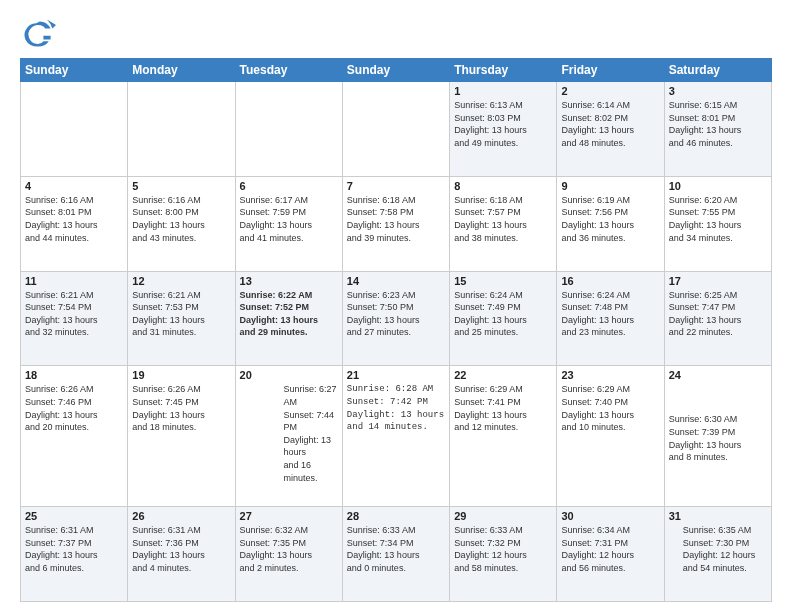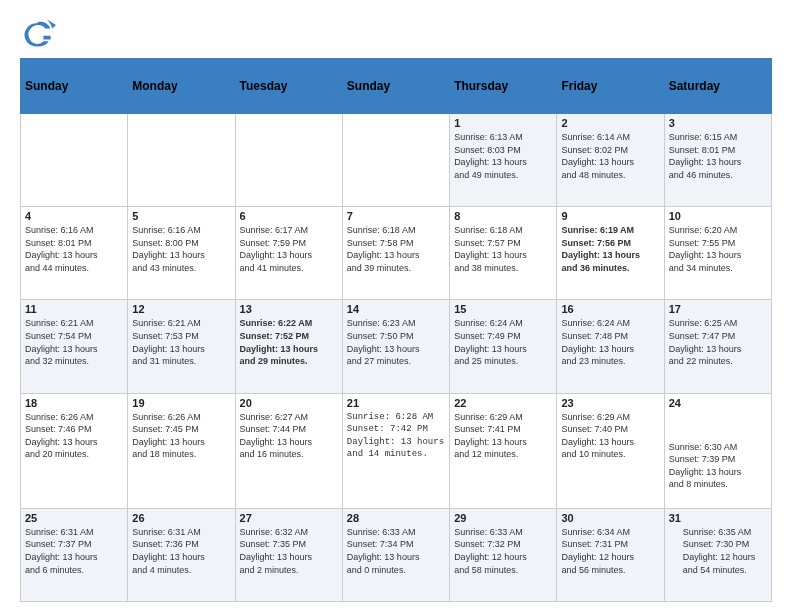--- a/index.html
+++ b/index.html
@@ -62,24 +62,24 @@
       font-weight: bold;
     }
     .calendar {
       flex: 1;
       border-collapse: collapse;
       width: 100%;
       table-layout: fixed;
     }
     .calendar th {
       background: #3a7fc1;
-      color: #000000;
+      color: #ffffff;
       font-size: 12px;
       font-weight: bold;
-      padding: 20px 4px;
+      padding: 4px 4px;
       border: 1px solid #3a7fc1;
       text-align: left;
     }
     .calendar td {
       border: 1px solid #ccc;
       vertical-align: top;
       padding: 3px 4px;
       font-size: 9.5px;
       color: #333;
       background: #fff;
@@ -208,21 +208,21 @@
           </td>
           <td>
             <span class="day-num">8</span>
             <div class="day-info" style="white-space: pre-line;">Sunrise: 6:18 AM
 Sunset: 7:57 PM
 Daylight: 13 hours
 and 38 minutes.</div>
           </td>
           <td>
             <span class="day-num">9</span>
-            <div class="day-info" style="white-space: pre-line; font-weight: bold;">Sunrise: 6:19 AM
+            <div class="day-info" style="white-space: pre-line;">Sunrise: 6:19 AM
 Sunset: 7:56 PM
 Daylight: 13 hours
 and 36 minutes.</div>
           </td>
           <td>
             <span class="day-num">10</span>
             <div class="day-info" style="white-space: pre-line;">Sunrise: 6:20 AM
 Sunset: 7:55 PM
 Daylight: 13 hours
 and 34 minutes.</div>
@@ -289,21 +289,21 @@
           </td>
           <td>
             <span class="day-num">19</span>
             <div class="day-info" style="white-space: pre-line;">Sunrise: 6:26 AM
 Sunset: 7:45 PM
 Daylight: 13 hours
 and 18 minutes.</div>
           </td>
           <td>
             <span class="day-num">20</span>
-            <div class="day-info" style="white-space: pre-line;">Sunrise: 6:27 AM
+            <div class="day-info" style="white-space: pre-line; margin-left: 44px;">Sunrise: 6:27 AM
 Sunset: 7:44 PM
 Daylight: 13 hours
 and 16 minutes.</div>
           </td>
           <td>
             <span class="day-num">21</span>
             <div class="day-info" style="white-space: pre-line; font-family: Liberation Mono, monospace;">Sunrise: 6:28 AM
 Sunset: 7:42 PM
 Daylight: 13 hours
 and 14 minutes.</div>

